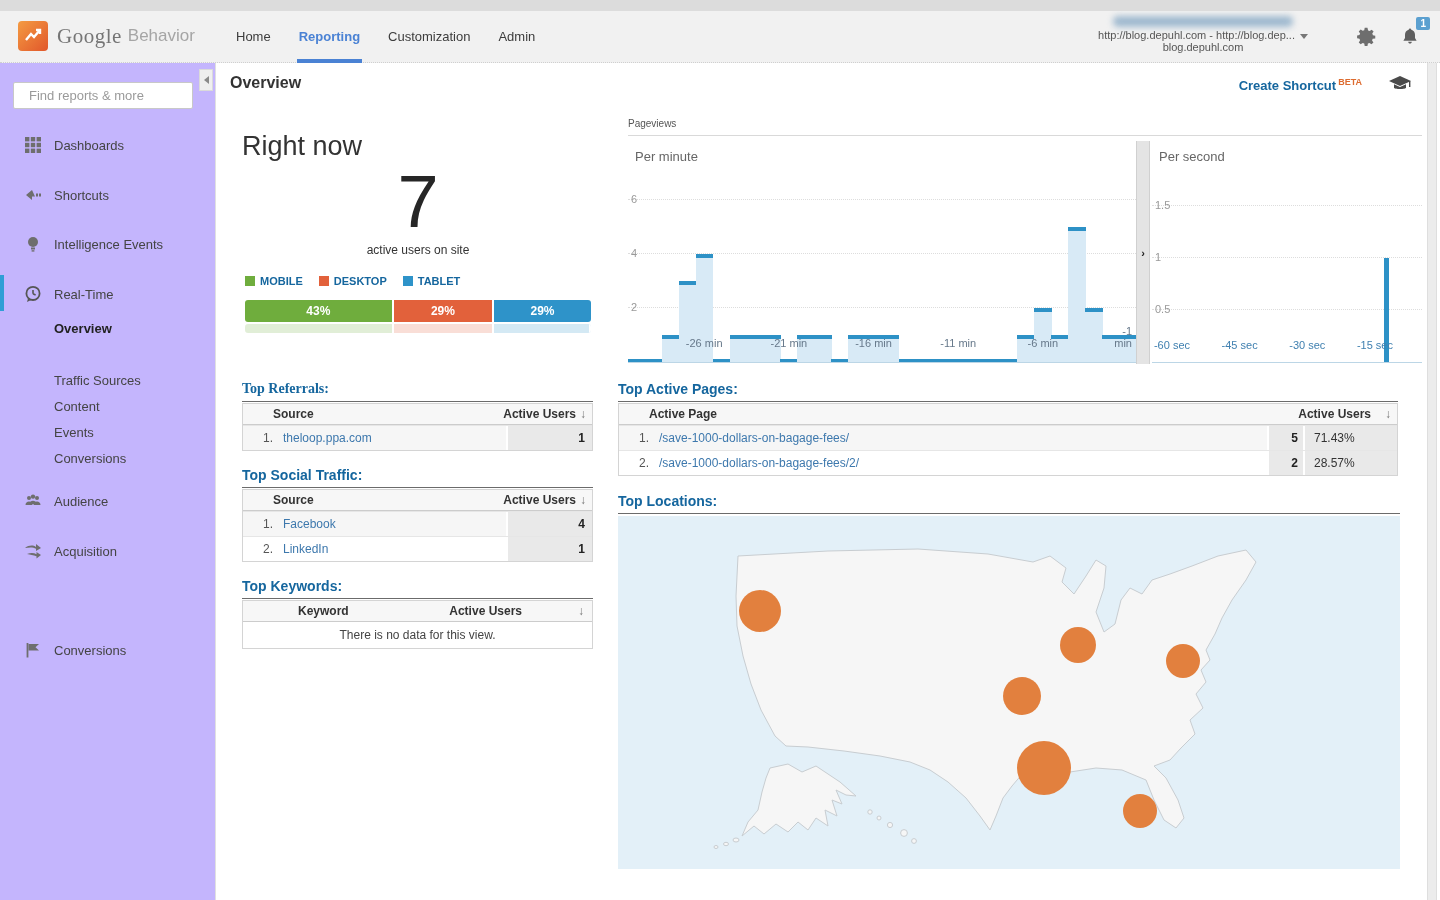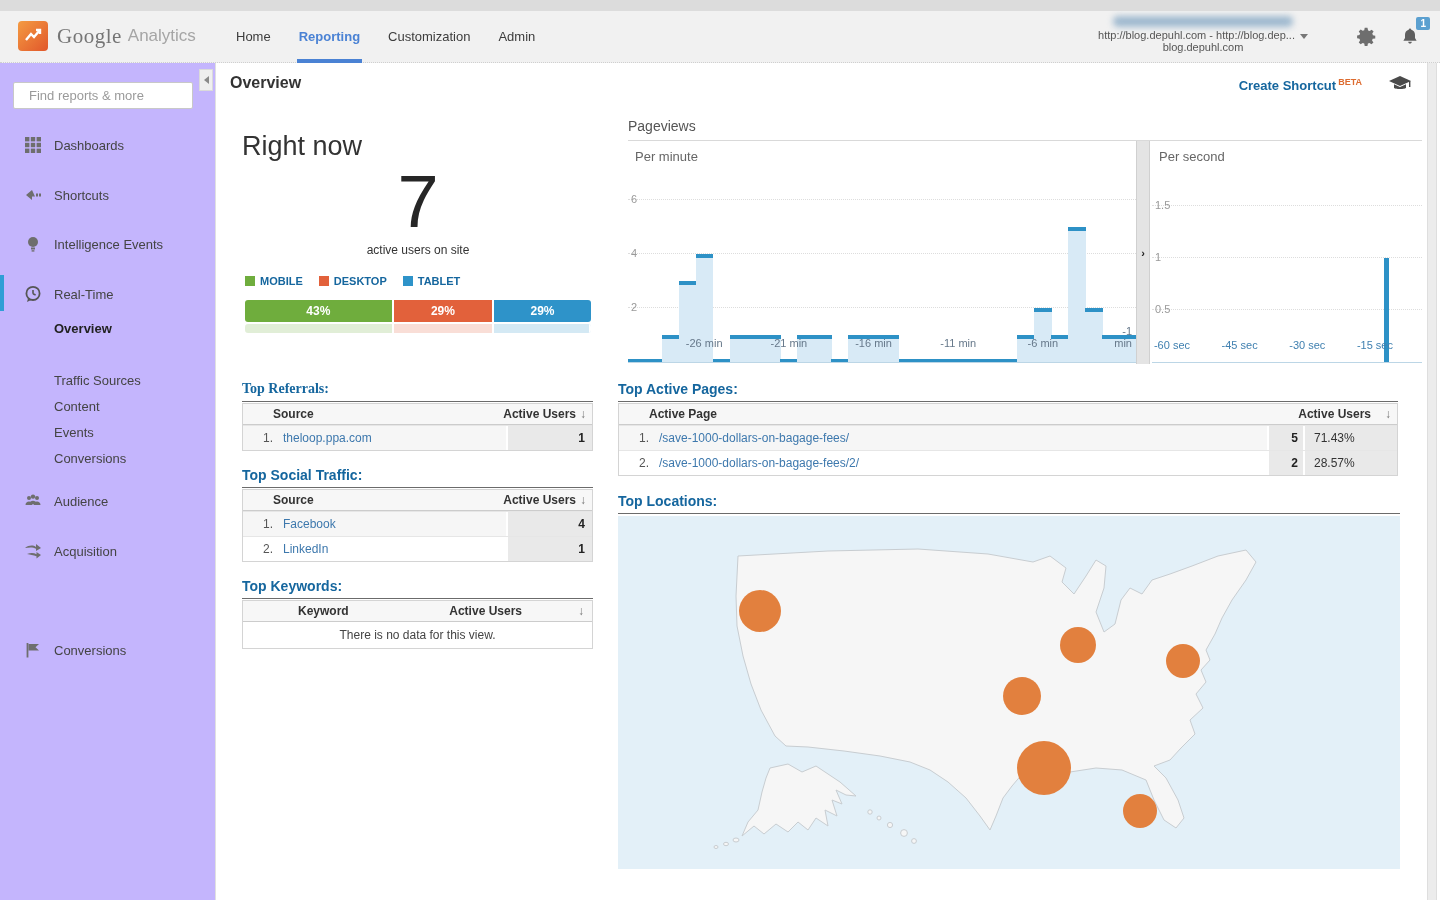--- a/index.html
+++ b/index.html
@@ -83,21 +83,21 @@
   .g-row:first-of-type{border-top:none;}
   .g-row.odd{background:#f6f6f6;}
   .idx{width:30px;text-align:right;color:#555;flex:none;}
   .cell-link{margin-left:10px;color:#3d78ad;cursor:pointer;}
   .valcell{margin-left:auto;width:86px;height:100%;background:#e9e9e9;border-left:2px solid #fff;
            display:flex;align-items:center;justify-content:flex-end;padding-right:7px;font-weight:bold;color:#222;}
   .sort-arrow{color:#777;font-weight:normal;margin-left:4px;}
   .empty-row{height:26px;display:flex;align-items:center;justify-content:center;color:#444;}
 
   
-  .pv-title{position:absolute;left:411px;top:55px;width:794px;font-size:14px;color:#555;
+  .pv-title{position:absolute;left:411px;top:55px;width:794px;font-size:10px;color:#555;
             padding-bottom:6px;border-bottom:1px solid #d9d9d9;}
   .plot{position:absolute;top:78px;height:222px;border-bottom:1px solid #bcd6e6;overflow:hidden;}
   #pm-plot{left:411px;width:508px;}
   #ps-plot{left:935px;width:270px;}
   .panel-label{position:absolute;left:7px;top:8px;font-size:13px;color:#666;z-index:3;}
   .gridline{position:absolute;left:0;right:0;height:0;border-top:1px dotted #ddd;}
   .ytick{position:absolute;left:3px;font-size:11px;color:#999;z-index:3;}
   .bar{position:absolute;bottom:0;background:#d8eaf6;border-top:4px solid #2d91c6;}
   .bar.zero{background:#2d91c6;border-top:none;}
   .xtick{position:absolute;bottom:12px;font-size:11px;color:#66788a;text-align:center;z-index:2;line-height:1.15;}
@@ -124,21 +124,21 @@
 
   <div class="topbar">
     <div class="logo">
       <div class="logo-badge">
         <svg width="20" height="20" viewBox="0 0 20 20">
             <polyline points="3,14 8,8 11,11 17,4" fill="none" stroke="#fff" stroke-width="2.4"></polyline>
             <polyline points="13,4 17,4 17,8" fill="none" stroke="#fff" stroke-width="2.4"></polyline>
           </svg>
       </div>
       <span class="logo-google">Google</span>
-      <span class="logo-analytics">Analytics</span>
+      <span class="logo-analytics">Behavior</span>
     </div>
     <div class="nav">
       <div class="nav-item">Home</div>
       <div class="nav-item active">Reporting</div>
       <div class="nav-item">Customization</div>
       <div class="nav-item">Admin</div>
     </div>
     <div class="account">
       <div class="account-blur"></div>
       <div class="account-line1"><span>http://blog.depuhl.com - http://blog.dep...</span><span class="caret"></span></div>

